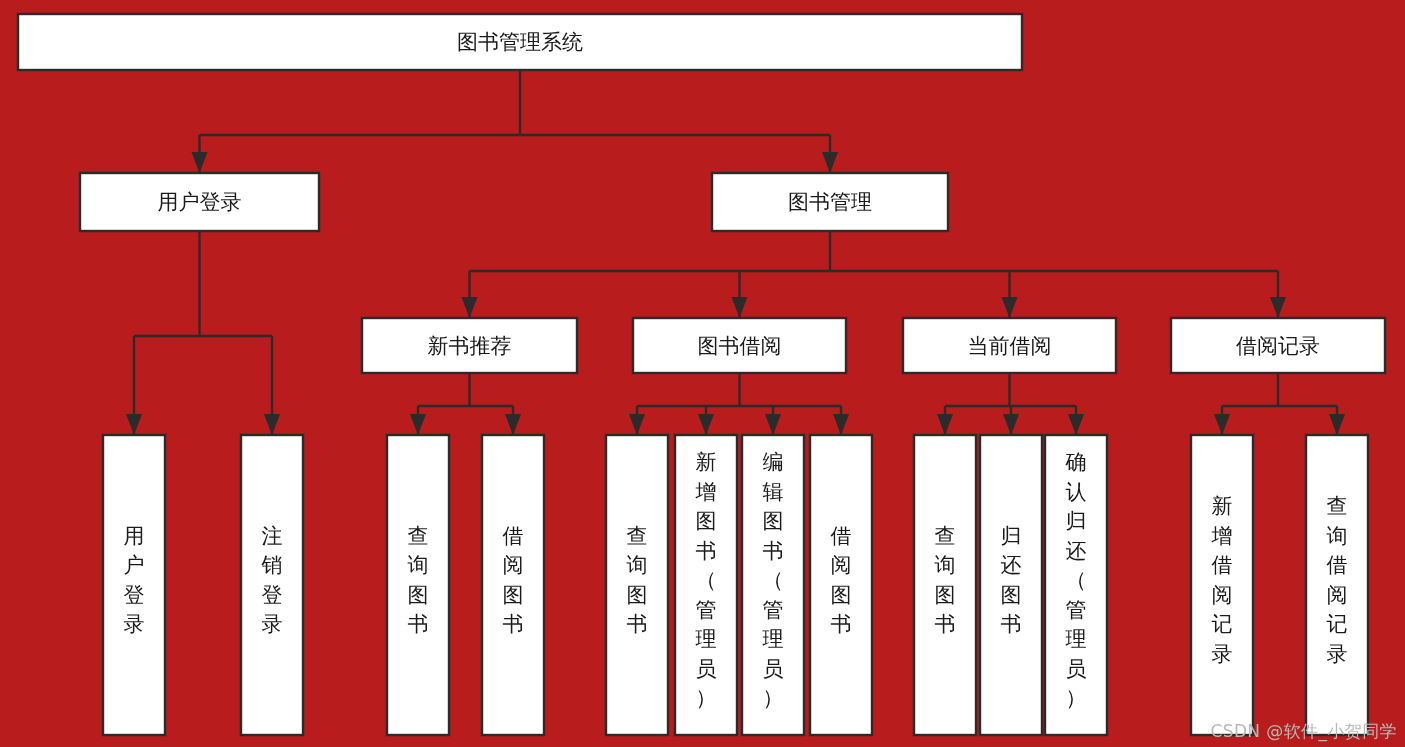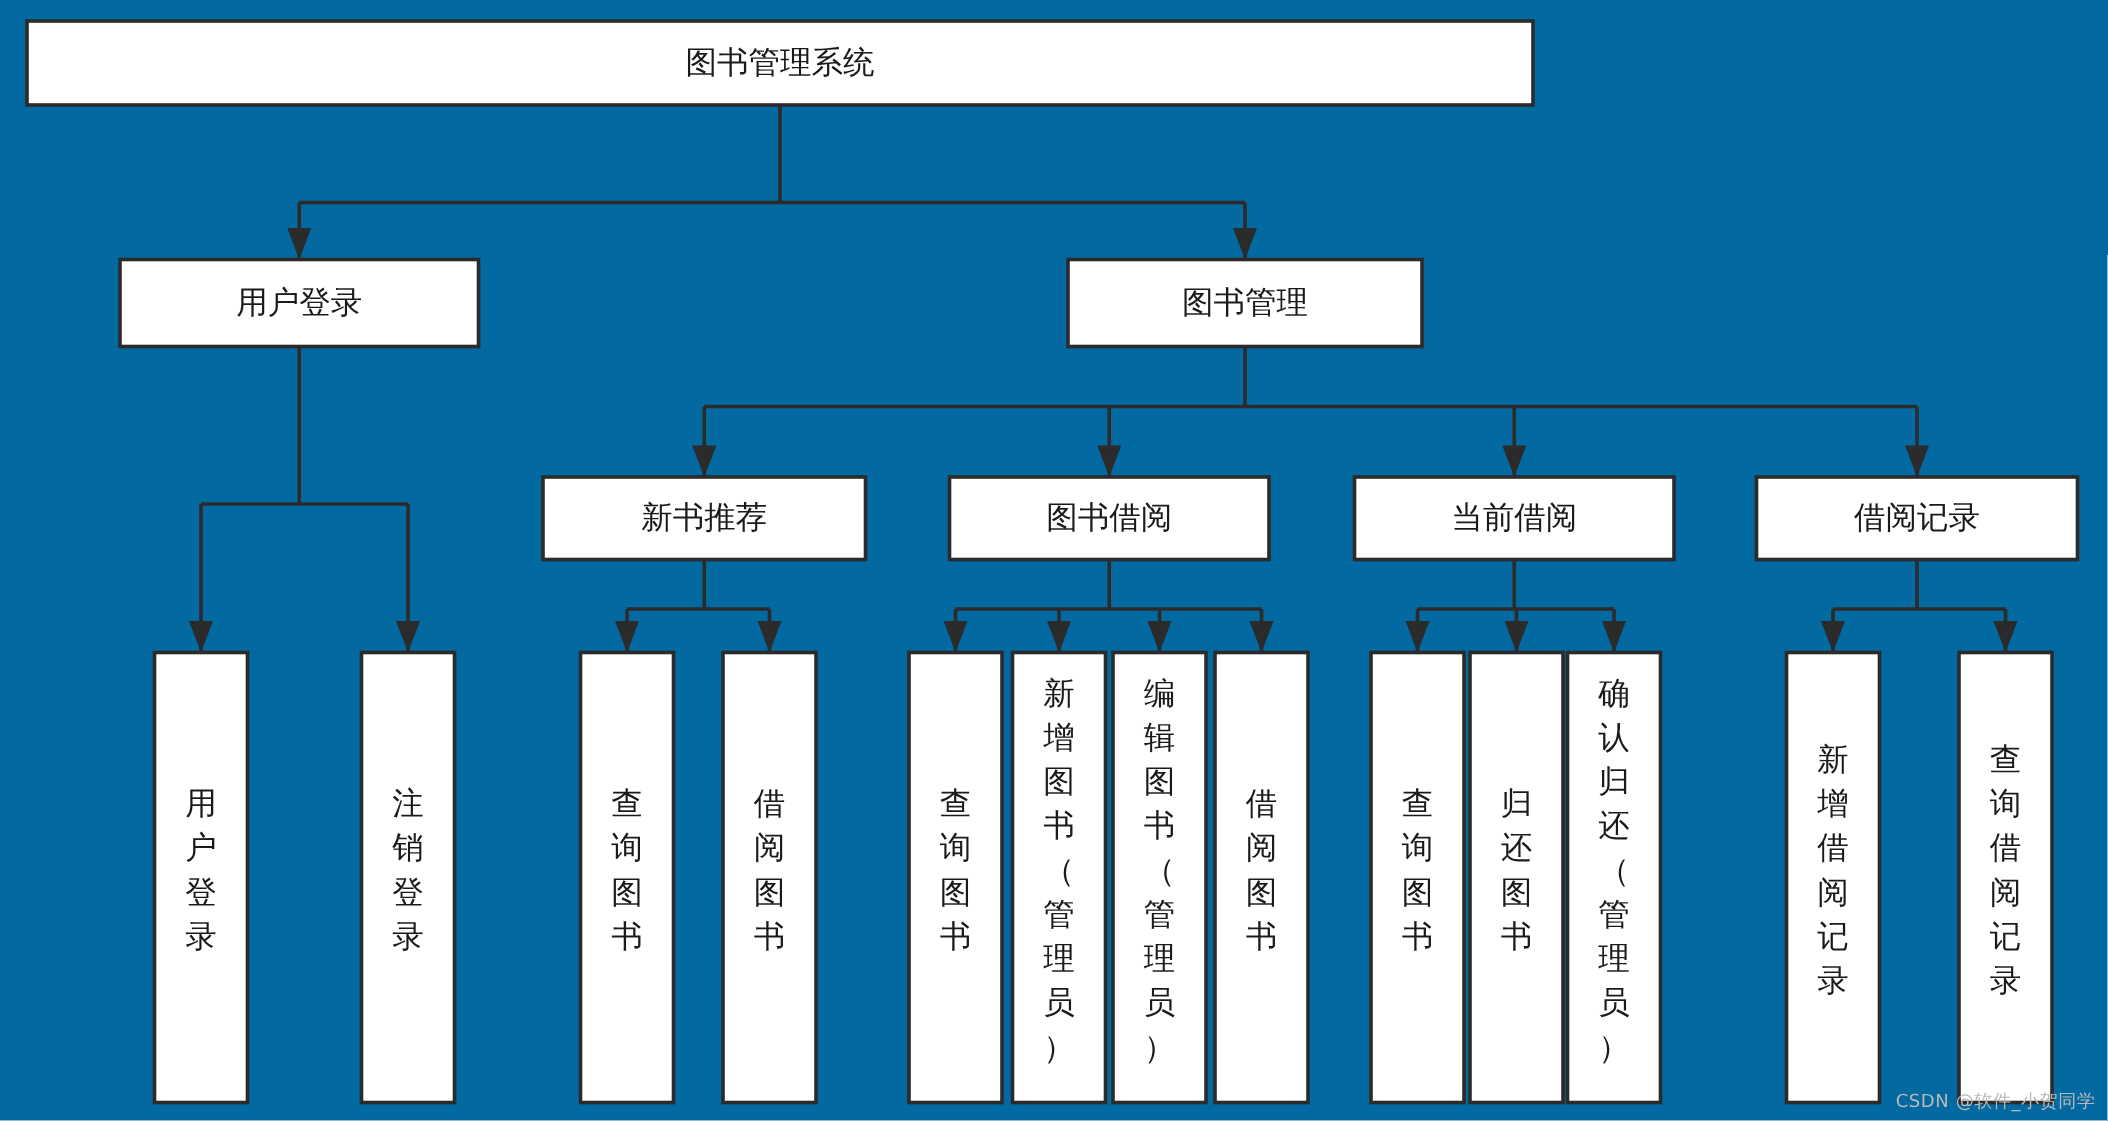--- a/index.html
+++ b/index.html
@@ -8,21 +8,21 @@
     padding: 0;
     background: #ffffff;
   }
   body {
     font-family: "DejaVu Sans", "Liberation Sans", sans-serif;
   }
   #diagram-root {
     position: relative;
     width: 1405px;
     height: 747px;
-    background: #0369a1;
+    background: #b91c1c;
     overflow: hidden;
   }
   svg#tree-svg {
     position: absolute;
     left: 0;
     top: 0;
     width: 1405px;
     height: 747px;
     display: block;
   }
@@ -52,21 +52,21 @@
     font-family: "DejaVu Sans", "Liberation Sans", sans-serif;
     font-size: 21px;
     fill: #1a1a1a;
     text-anchor: middle;
   }
   .watermark-text {
     position: absolute;
     right: 8px;
     bottom: 4px;
     font-family: "DejaVu Sans", "Liberation Sans", sans-serif;
-    font-size: 12px;
+    font-size: 17px;
     color: #b9b9b9;
     white-space: nowrap;
     letter-spacing: 0.4px;
     user-select: none;
   }
 </style>
 </head>
 <body>
 
 <div id="diagram-root">

